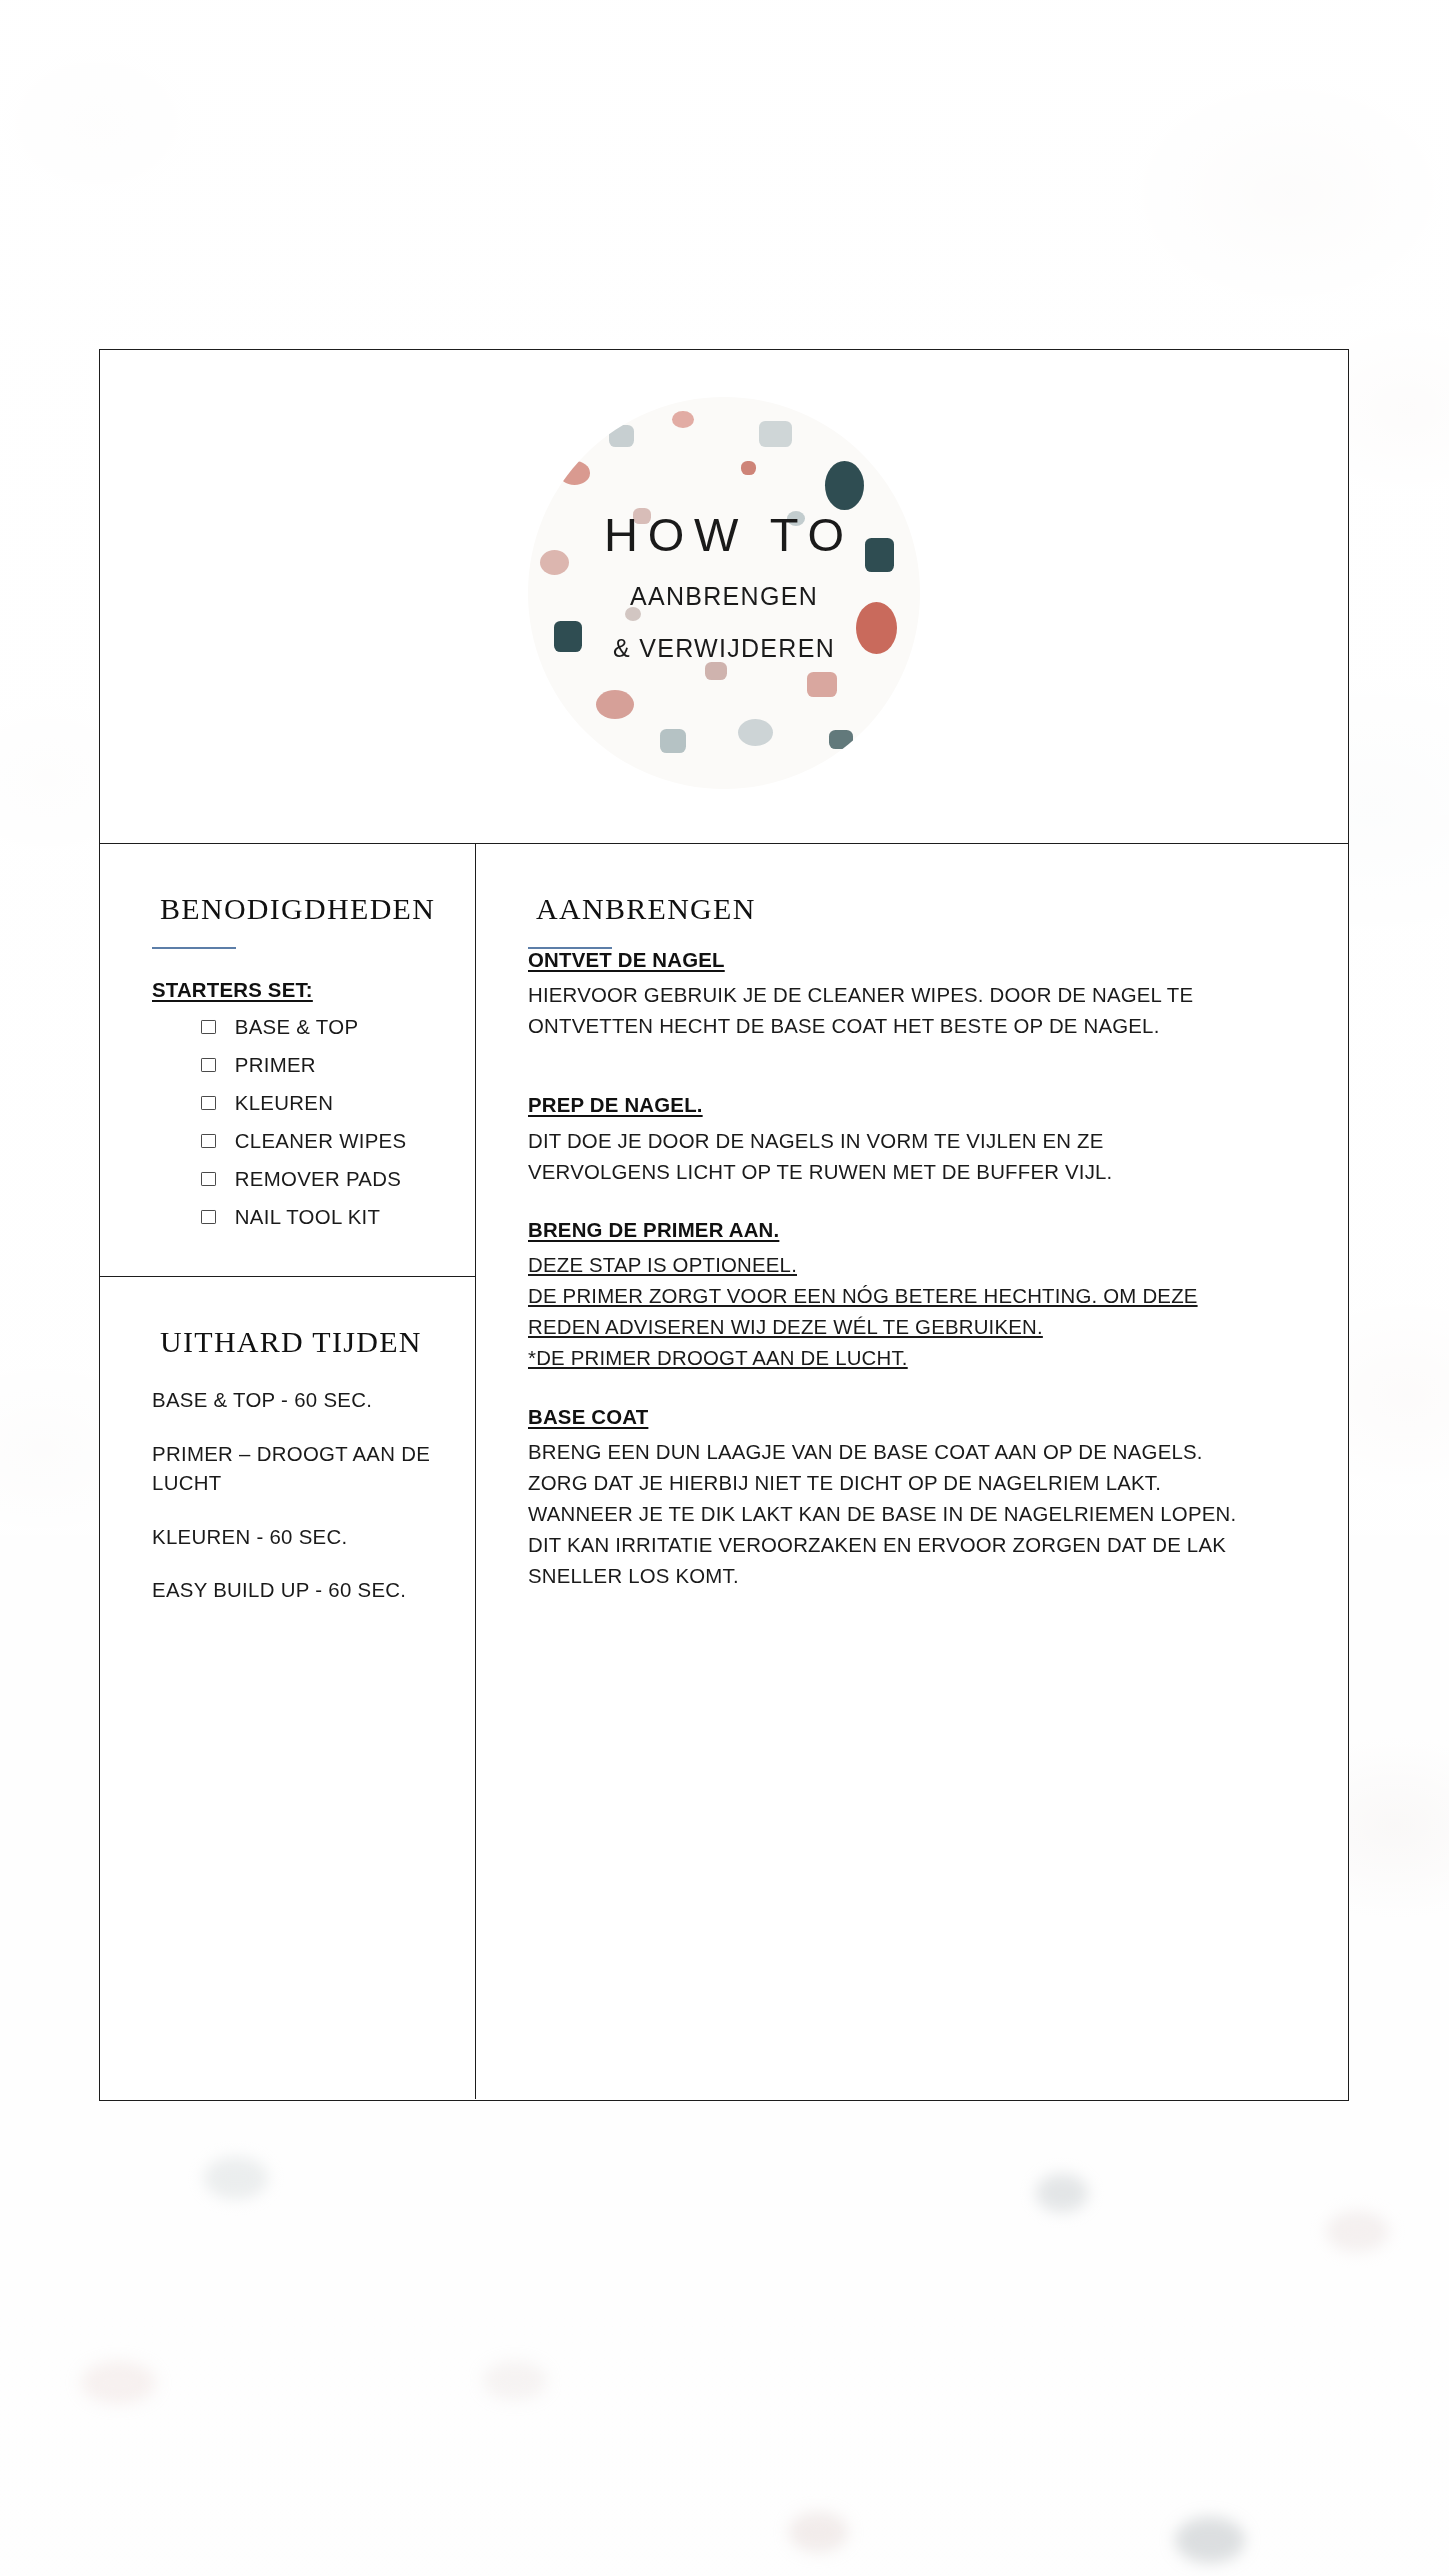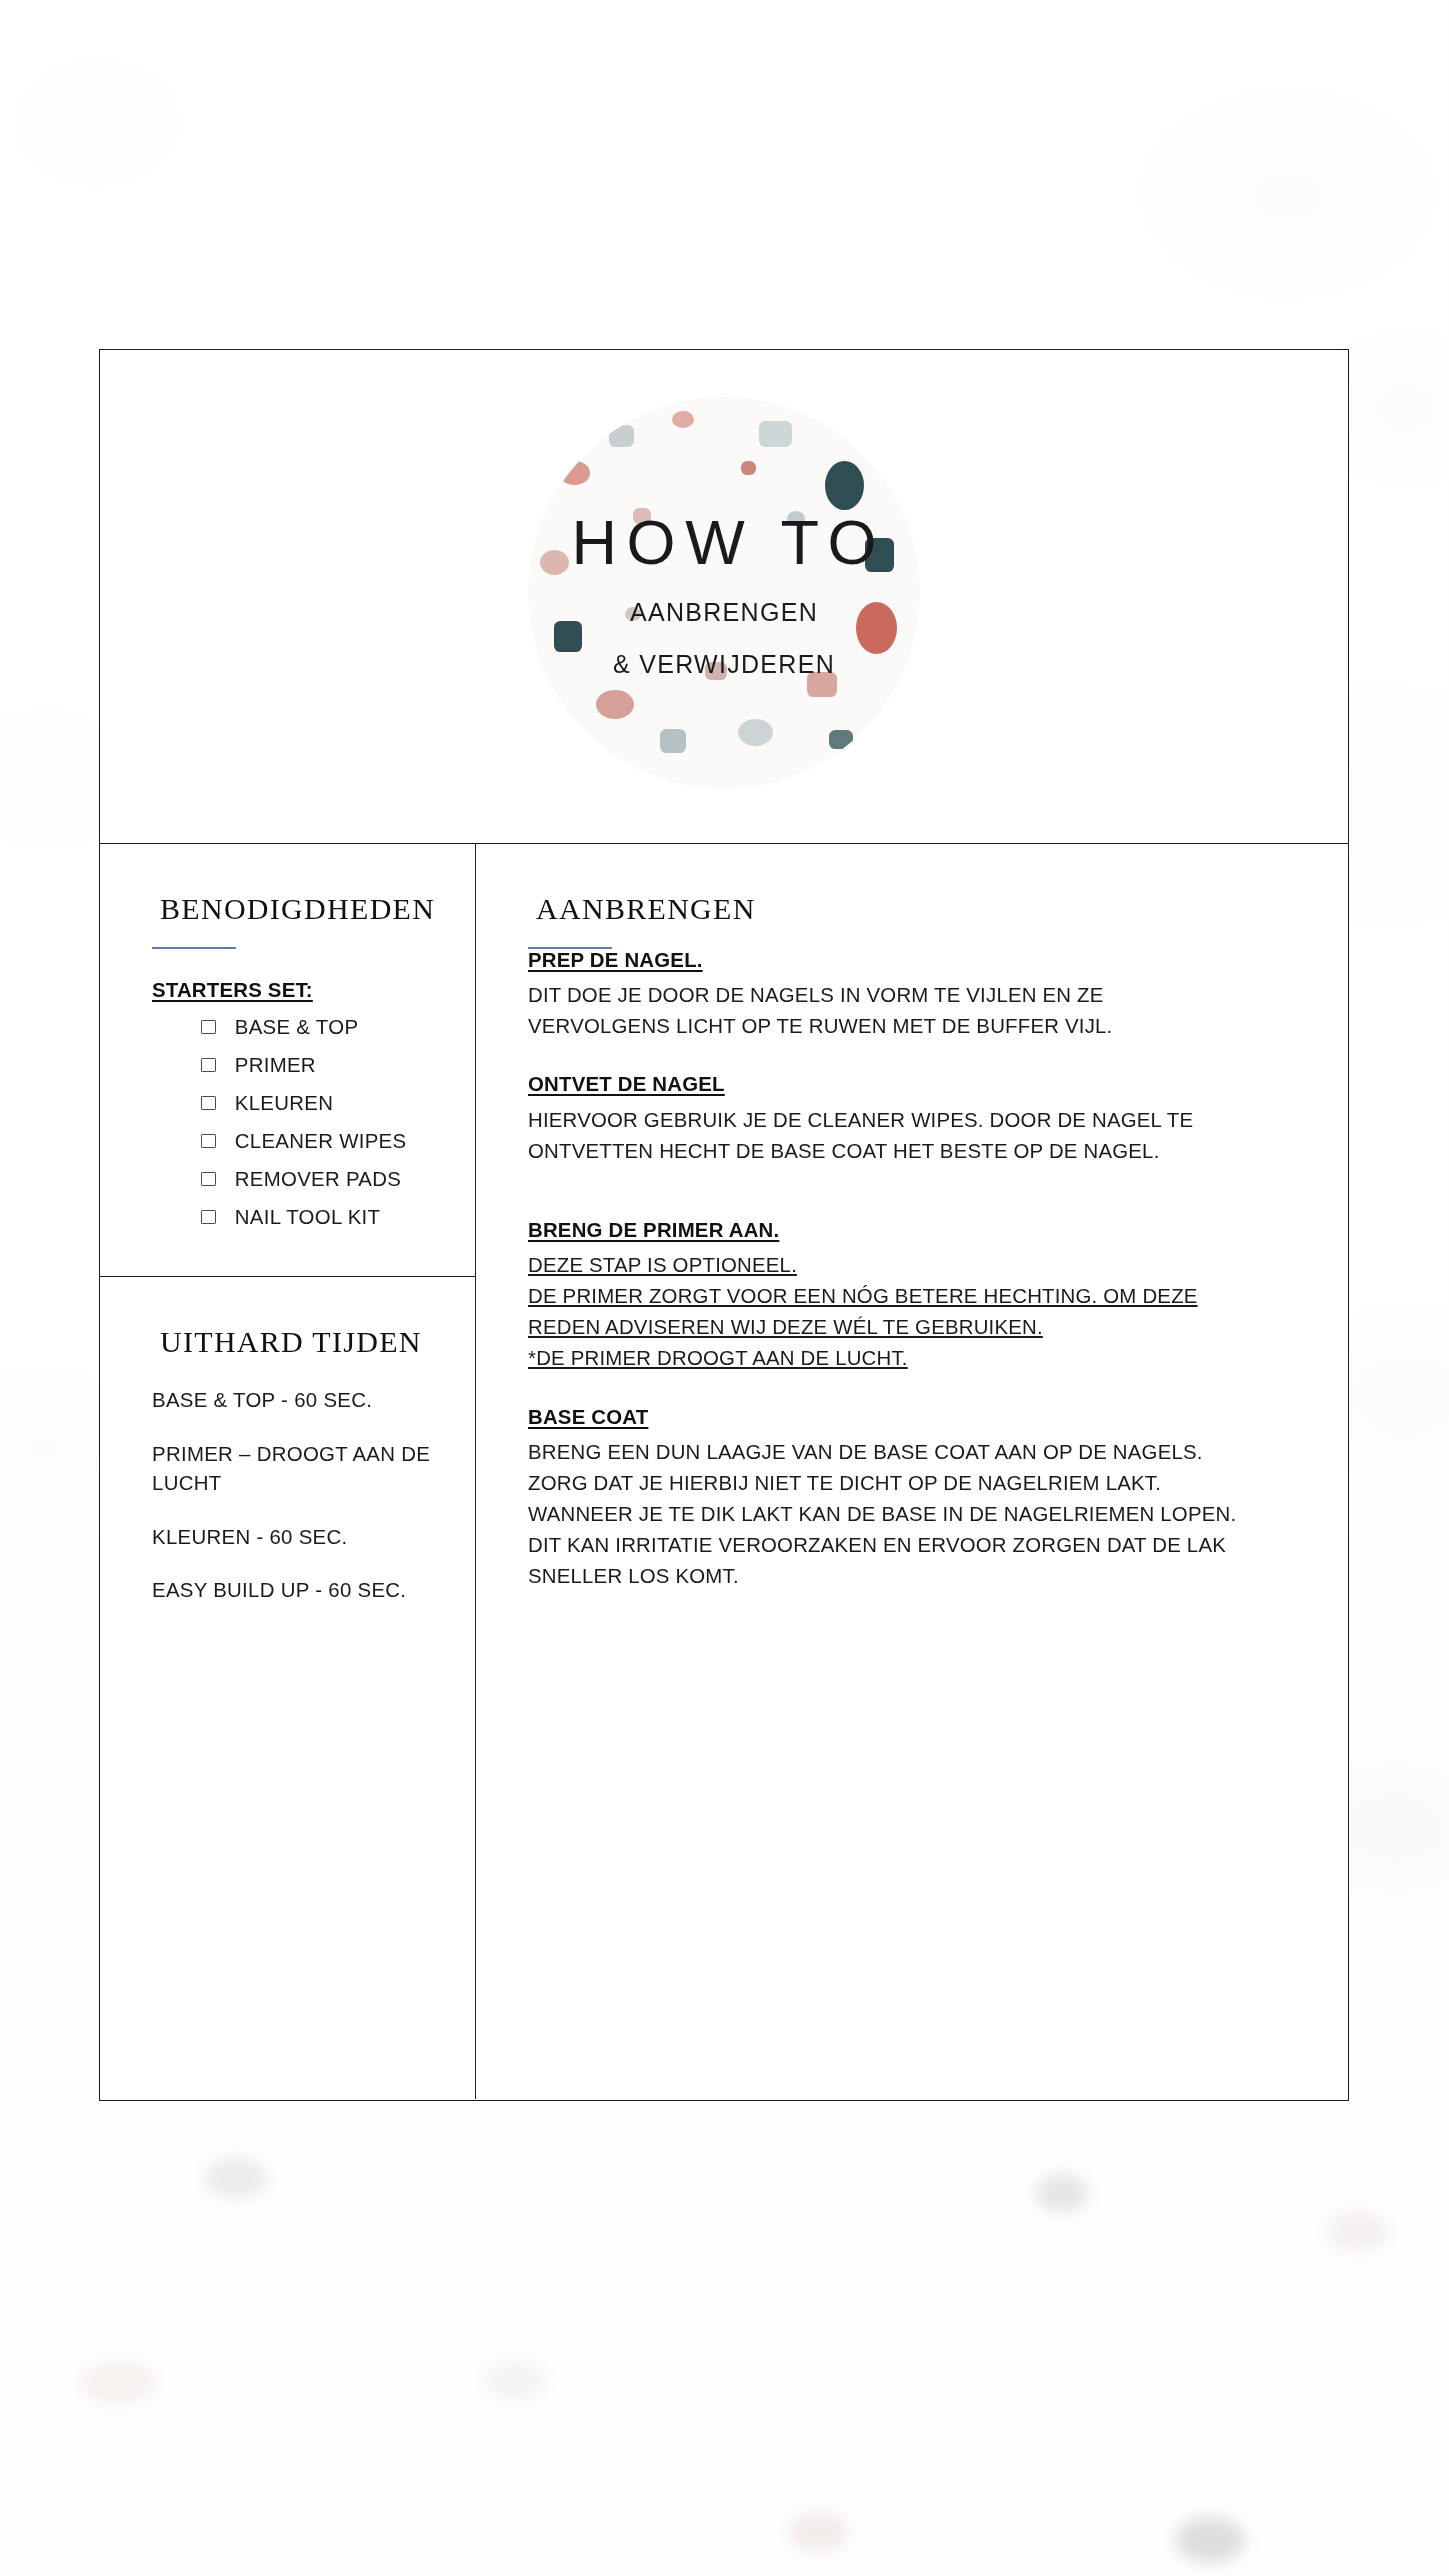--- a/index.html
+++ b/index.html
@@ -93,21 +93,21 @@
   .chip.sq { border-radius: 6.4px; }
   .title-wrap {
     position: absolute;
     left: 0; right: 0;
     top: 161px;
     text-align: center;
     z-index: 5;
   }
   .how-to {
     font-family: "Liberation Sans", sans-serif;
-    font-size: 63px;
+    font-size: 47px;
     letter-spacing: 9.7px;
     font-weight: 300;
     color: #1a1a1a;
     line-height: 1;
     text-indent: 9.7px;
   }
   .sub1, .sub2 {
     font-family: "Liberation Sans", sans-serif;
     font-size: 25px;
     letter-spacing: 1.3px;
@@ -314,28 +314,28 @@
           <p class="time-line">KLEUREN - 60 SEC.</p>
           <p class="time-line">EASY BUILD UP - 60 SEC.</p>
         </div>
 
       </div>
 
       <div class="col-right">
         <h2 class="sec">AANBRENGEN</h2>
         <div class="rule"></div>
 
+        <div class="step gap-lg">
+          <div class="step-title">ONTVET DE NAGEL</div>
+          <p class="step-body">HIERVOOR GEBRUIK JE DE CLEANER WIPES. DOOR DE NAGEL TE ONTVETTEN HECHT DE BASE COAT HET BESTE OP DE NAGEL.</p>
+        </div>
+
         <div class="step">
           <div class="step-title">PREP DE NAGEL.</div>
           <p class="step-body">DIT DOE JE DOOR DE NAGELS IN VORM TE VIJLEN EN ZE VERVOLGENS LICHT OP TE RUWEN MET DE BUFFER VIJL.</p>
-        </div>
-
-        <div class="step gap-lg">
-          <div class="step-title">ONTVET DE NAGEL</div>
-          <p class="step-body">HIERVOOR GEBRUIK JE DE CLEANER WIPES. DOOR DE NAGEL TE ONTVETTEN HECHT DE BASE COAT HET BESTE OP DE NAGEL.</p>
         </div>
 
         <div class="step">
           <div class="step-title">BRENG DE PRIMER AAN.</div>
           <p class="step-body" style="white-space:pre-line;text-decoration:underline;">DEZE STAP IS OPTIONEEL.
 DE PRIMER ZORGT VOOR EEN NÓG BETERE HECHTING. OM DEZE REDEN ADVISEREN WIJ DEZE WÉL TE GEBRUIKEN.
 *DE PRIMER DROOGT AAN DE LUCHT.</p>
         </div>
 
         <div class="step">

